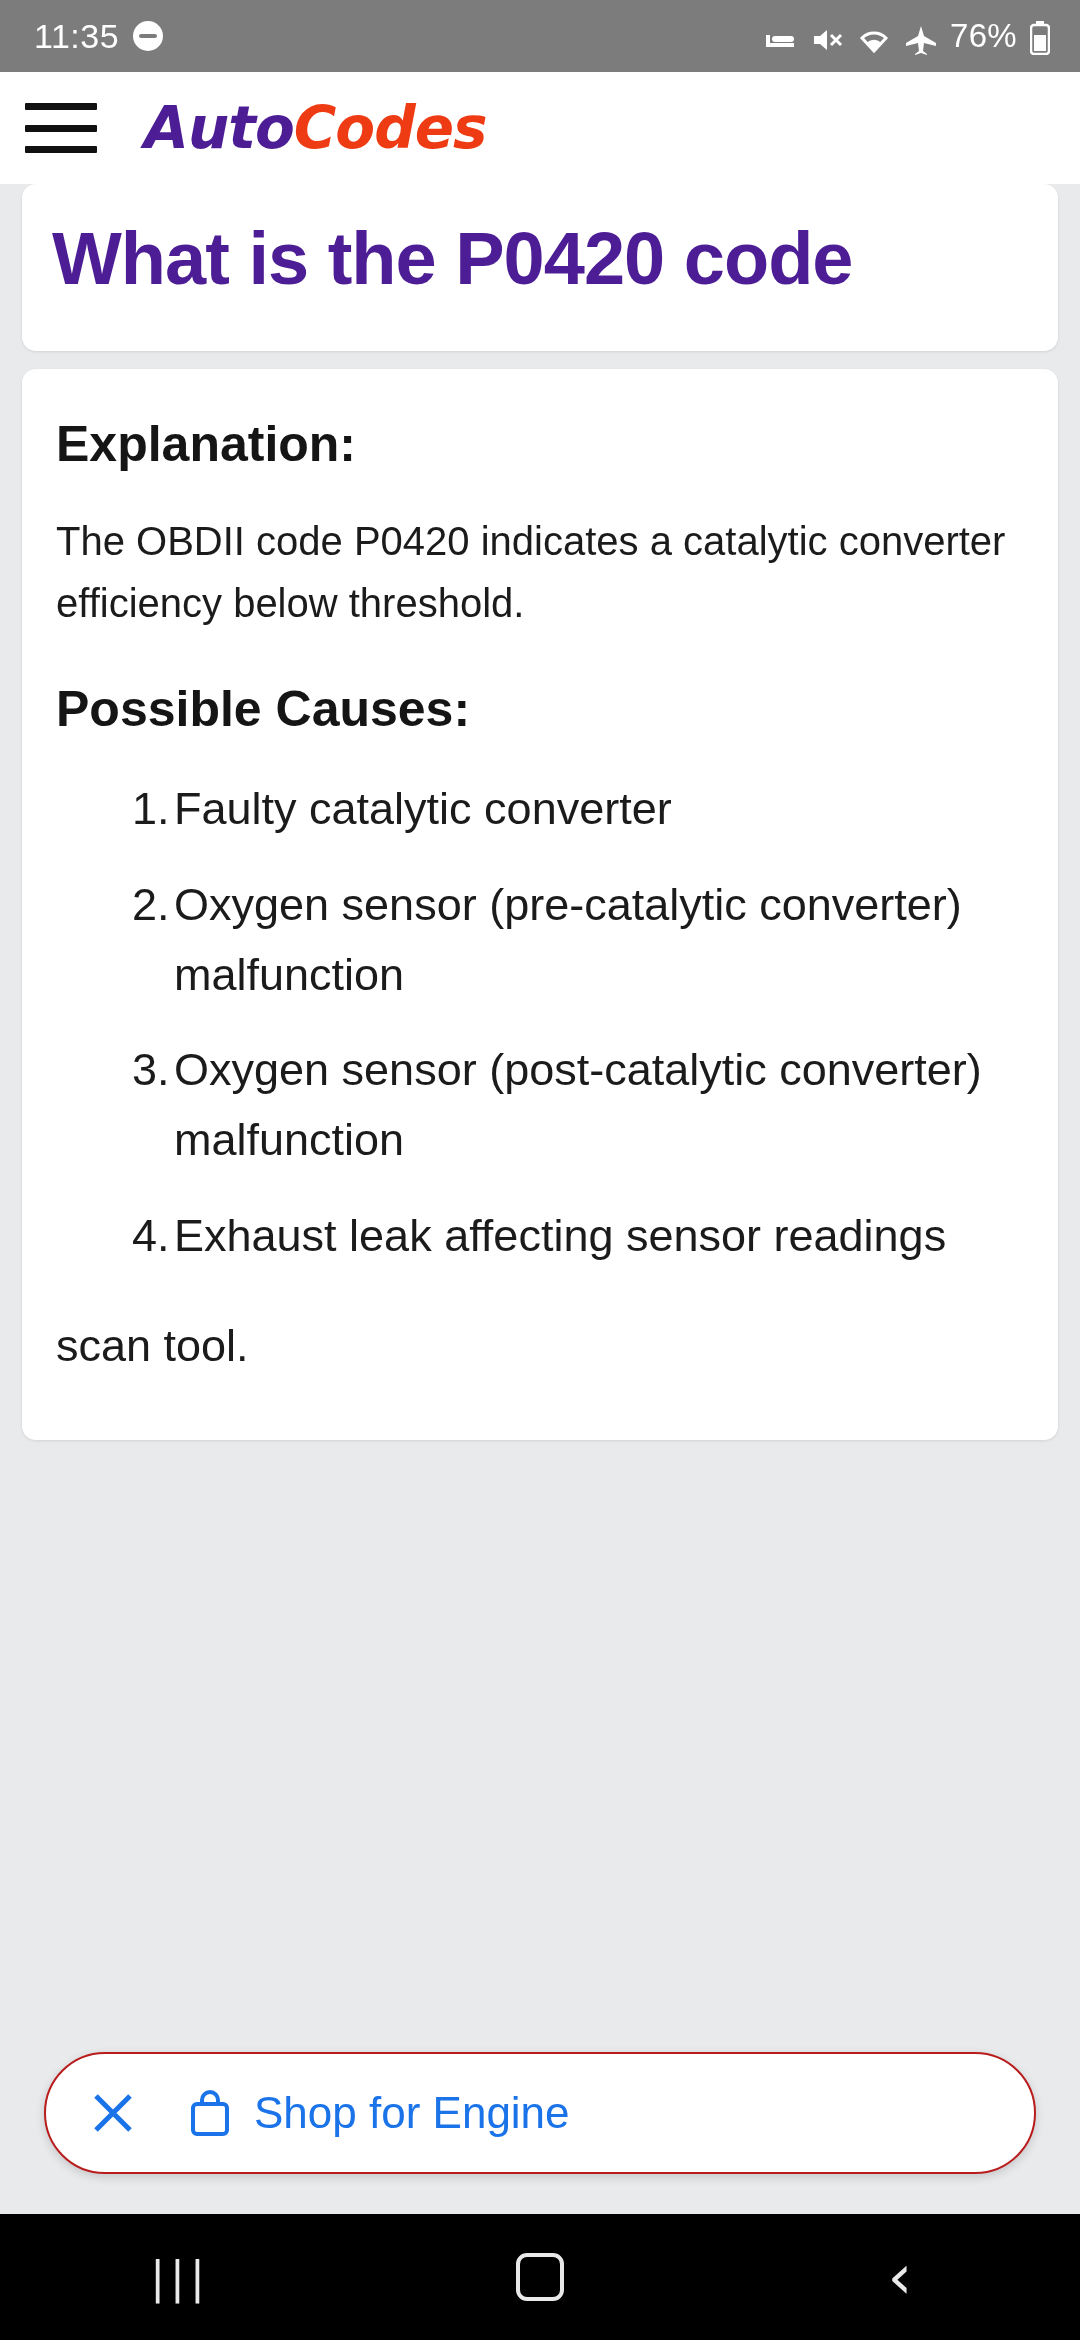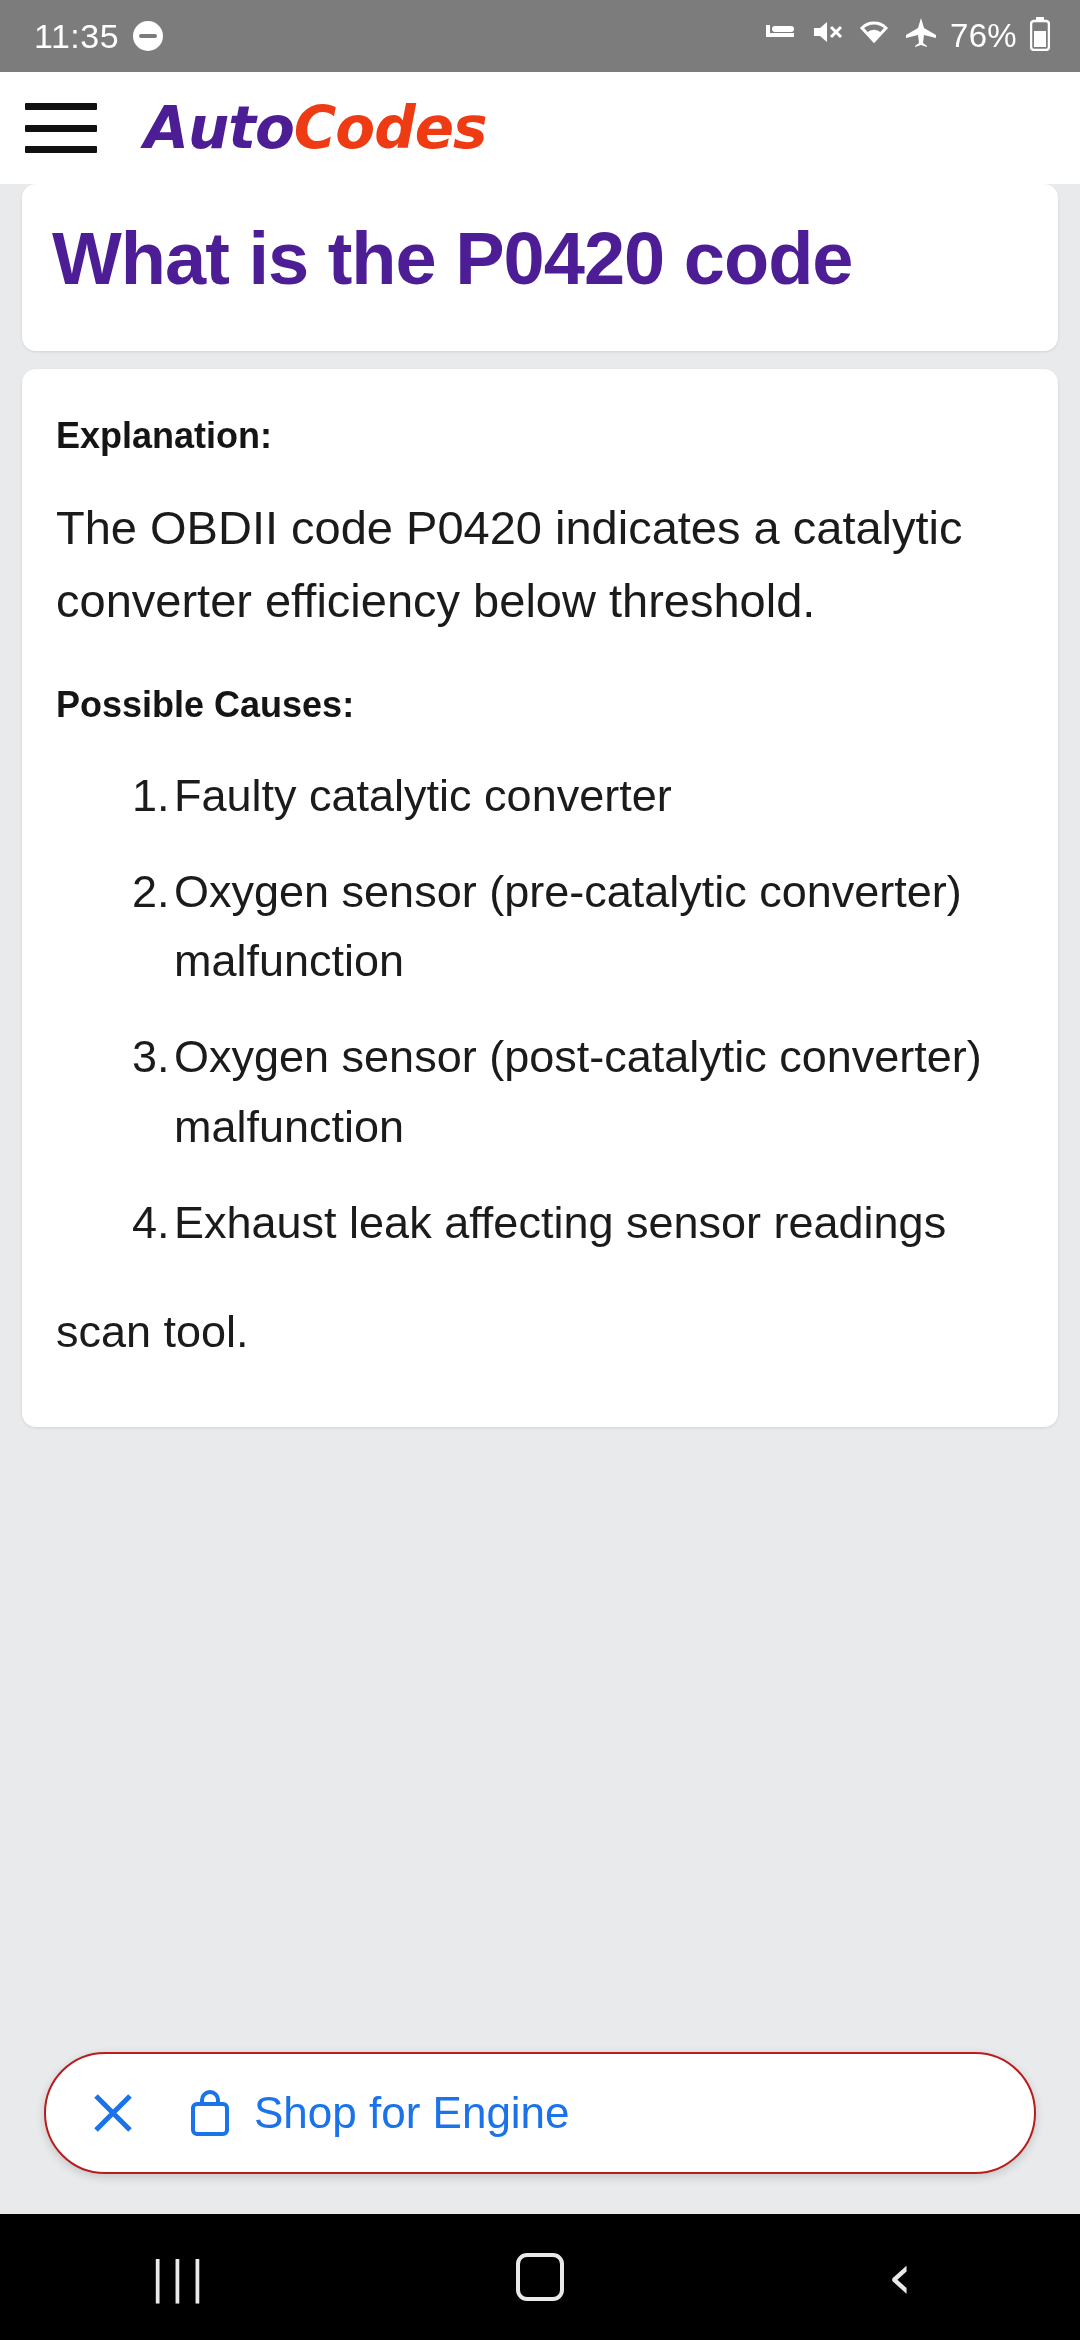--- a/index.html
+++ b/index.html
@@ -48,21 +48,21 @@
   .dnd-icon::after {
     content: "";
     position: absolute;
     left: 6px; top: 13px;
     width: 18px; height: 4px;
     background: #7c7c7c;
     border-radius: 2px;
   }
   .status-right {
     display: flex;
-    align-items: flex-start;
+    align-items: flex-end;
     gap: 13px;
   }
   .status-right svg { display: block; }
   .battery-text {
     font-size: 33px;
     letter-spacing: 0.3px;
   }
 
   
   .app-bar {
@@ -124,28 +124,28 @@
     line-height: 1.42;
     color: #4c1d95;
     letter-spacing: -1px;
   }
   .card-body {
     margin-top: 18px;
     padding: 44px 34px 60px;
     color: #1b1b1b;
   }
   .sec-head {
-    font-size: 36px;
+    font-size: 50px;
     font-weight: bold;
     line-height: 1.25;
     color: #151515;
     margin-bottom: 34px;
   }
   .para {
-    font-size: 47px;
+    font-size: 40px;
     line-height: 1.55;
     color: #1b1b1b;
     margin-bottom: 44px;
   }
   ol.causes {
     list-style: none;
     margin: 0 0 40px 0;
     padding: 0;
     counter-reset: cause;
   }

